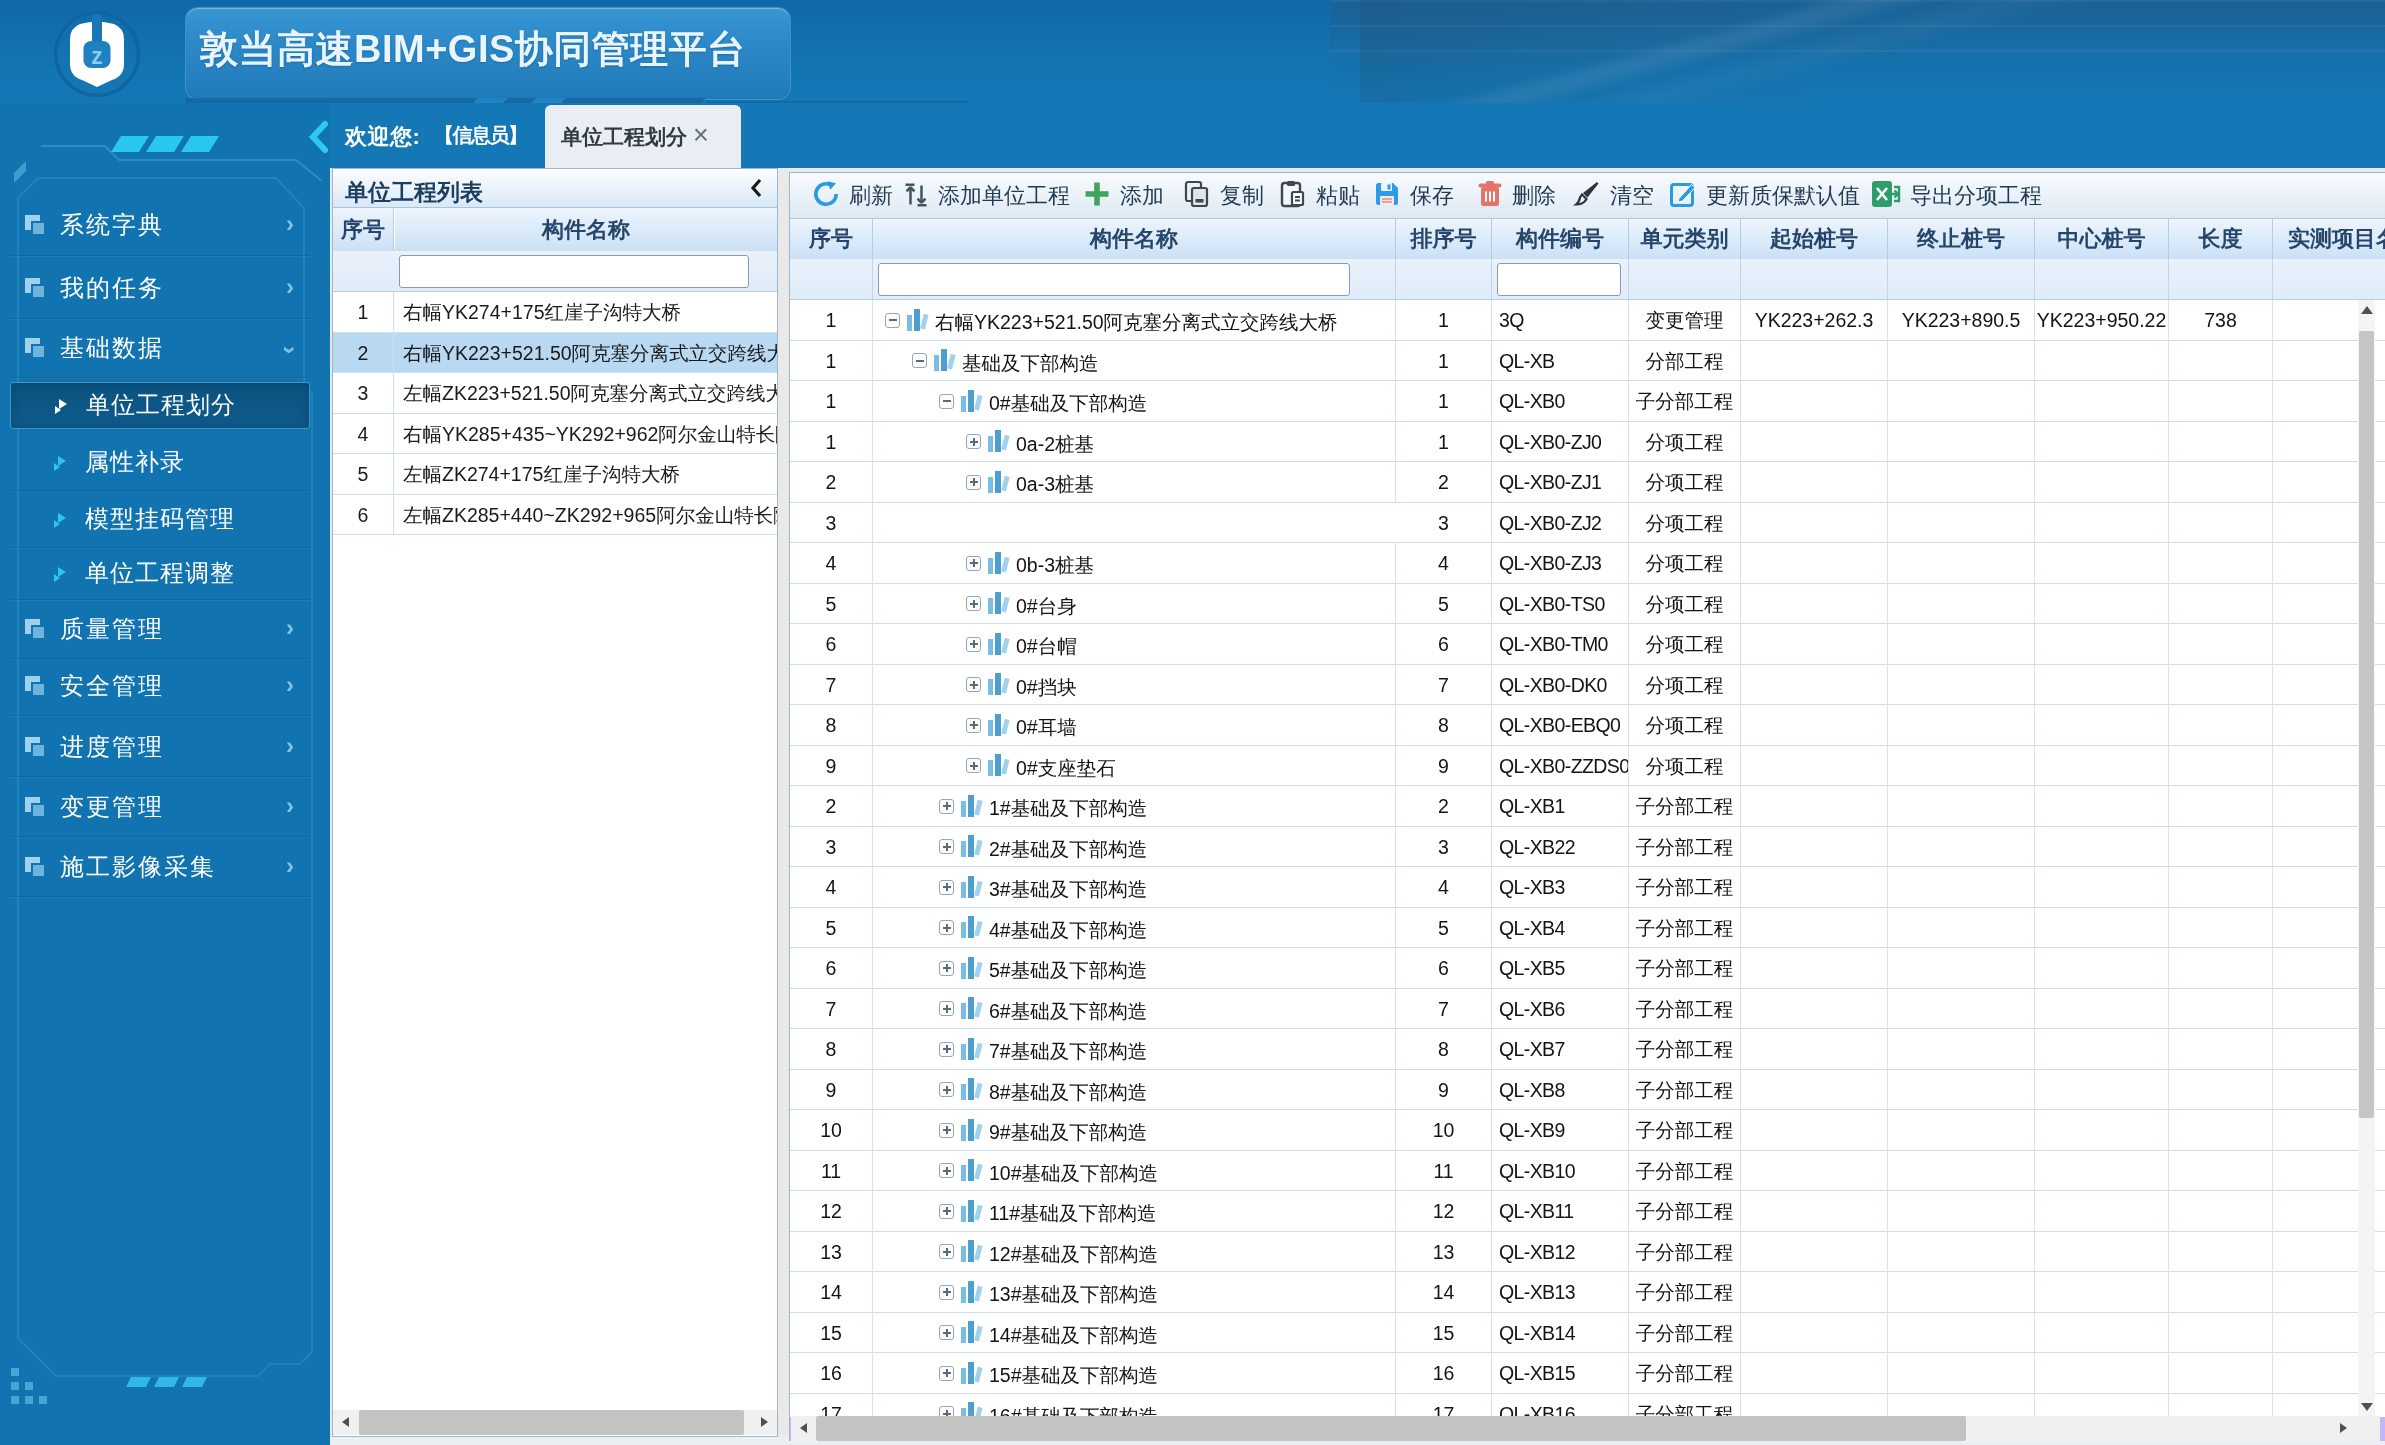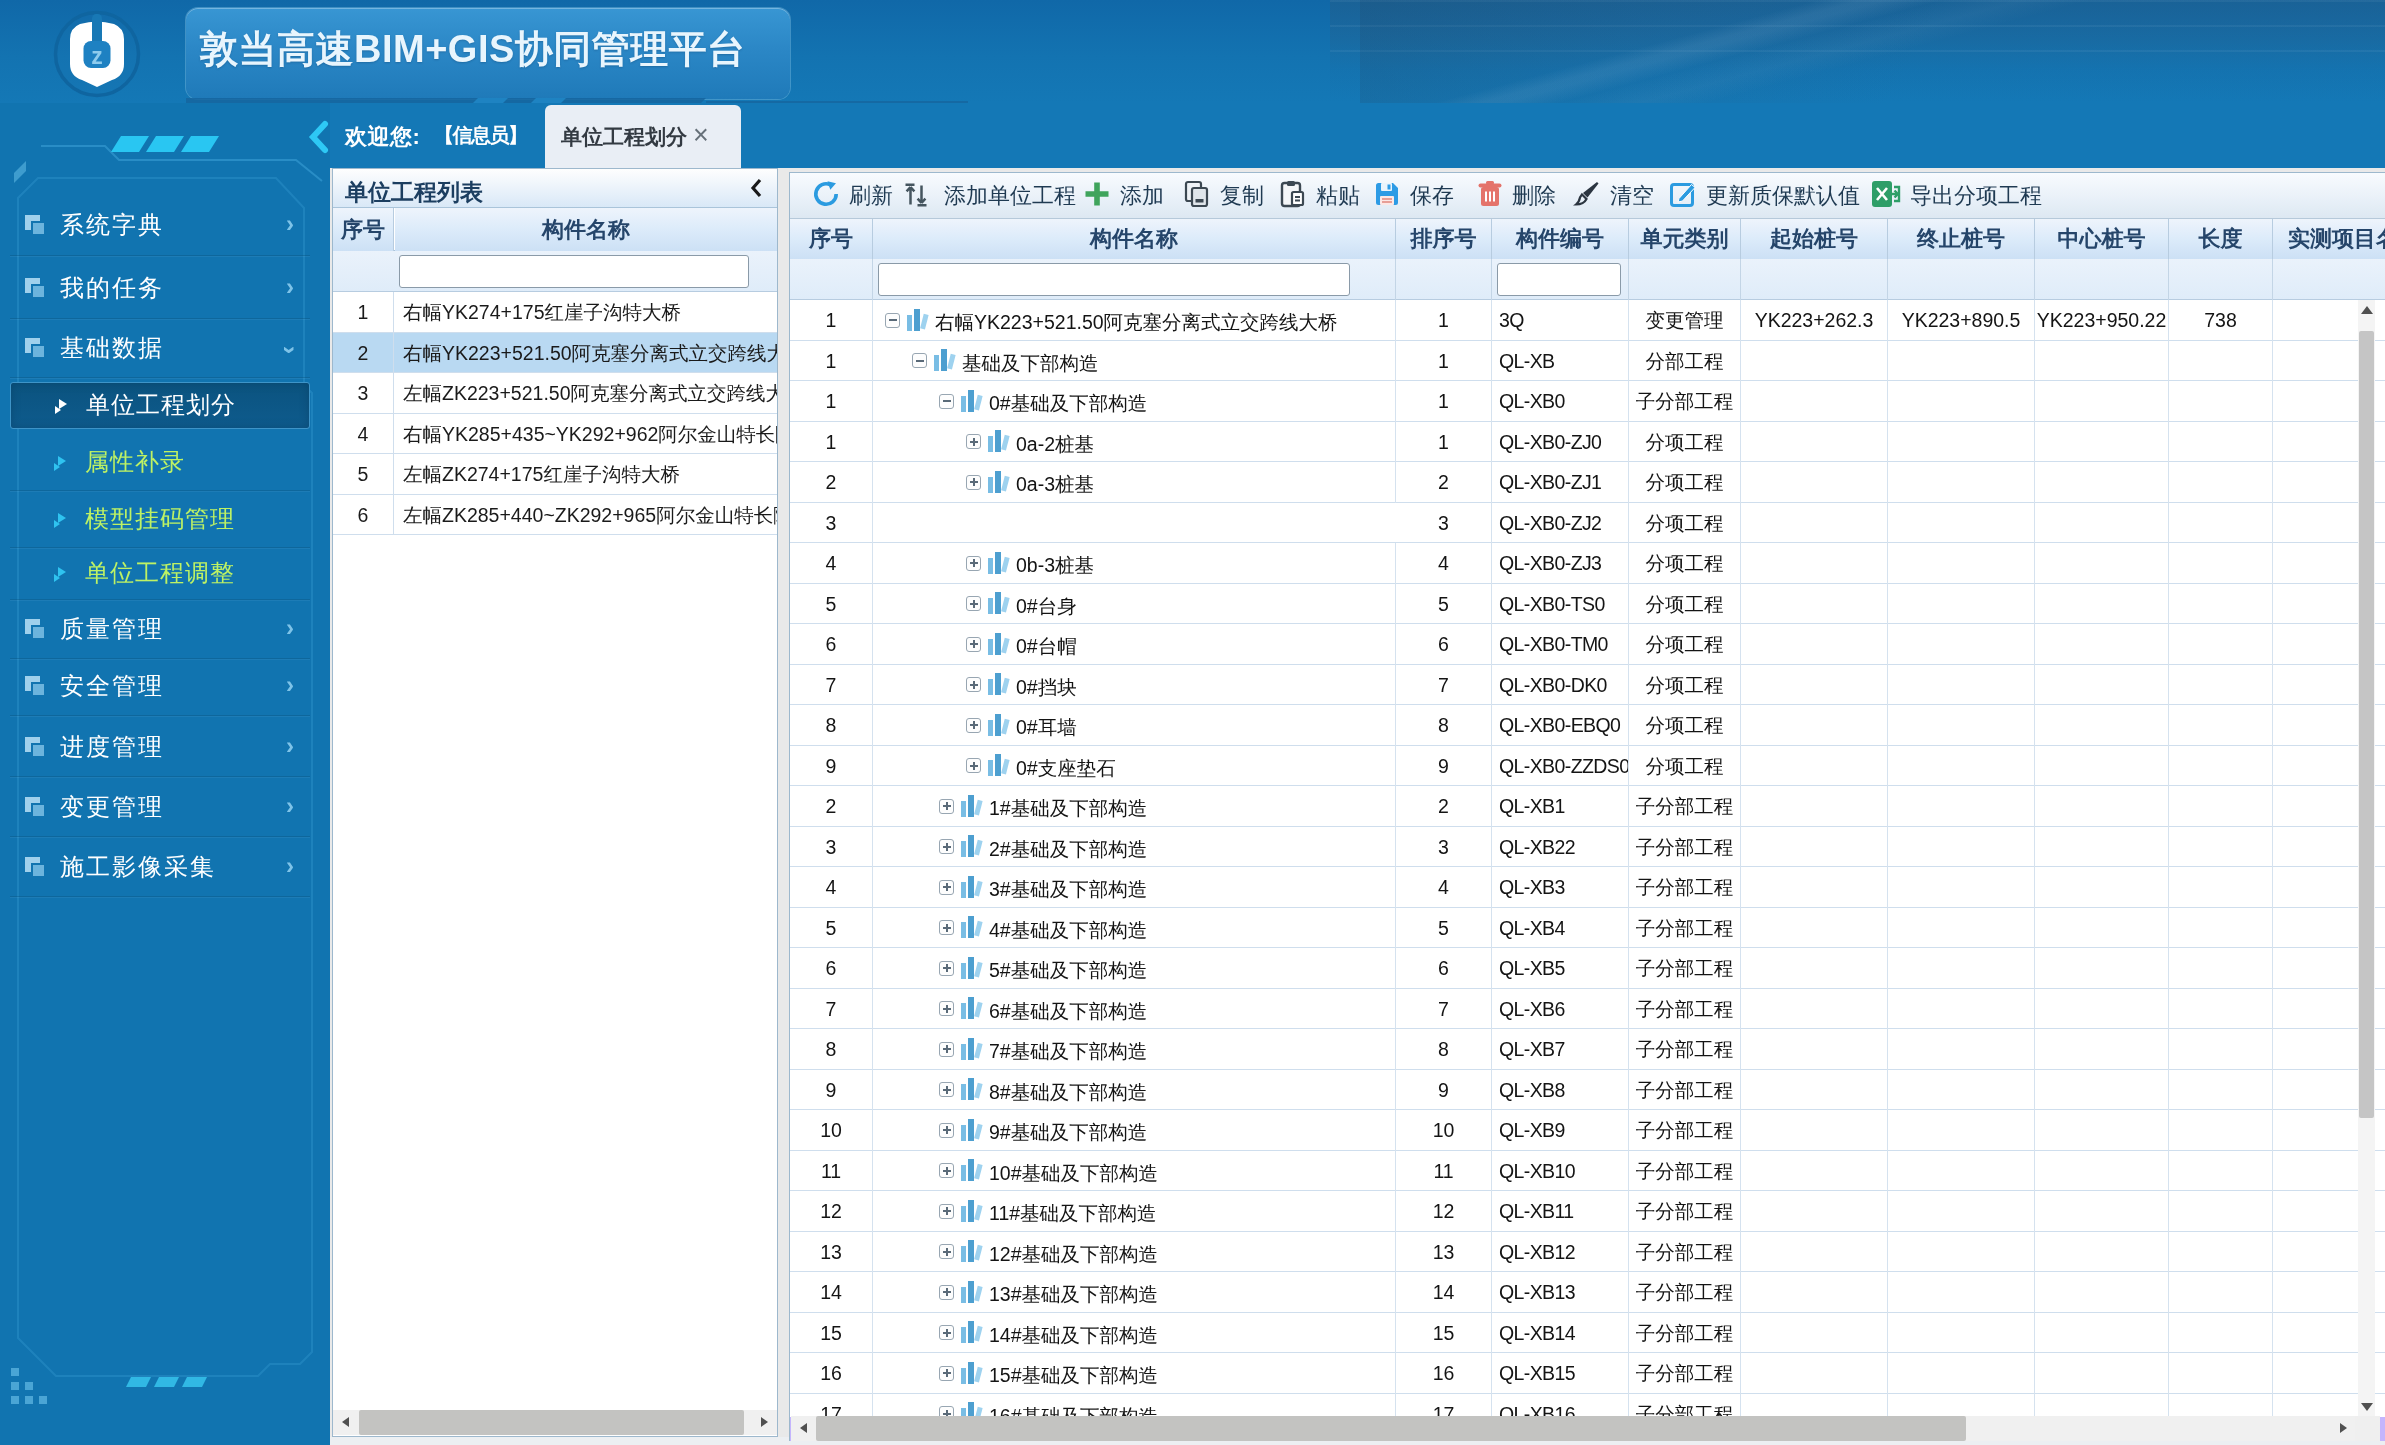--- a/index.html
+++ b/index.html
@@ -29,21 +29,21 @@
 
 #sidebar{position:absolute;left:0;top:103px;width:330px;height:1342px;background:#1174b0;overflow:hidden;}
 .sb-frame{position:absolute;left:8px;top:30px;width:322px;height:1280px;}
 #menu{position:absolute;left:10px;top:0px;width:300px;height:1342px;}
 .mi{position:absolute;left:0;width:300px;border-bottom:1px solid rgba(10,80,120,0.35);box-shadow:0 1px 0 rgba(120,190,230,0.12);}
 .mi .txt{position:absolute;left:50px;font-size:24px;color:#fff;letter-spacing:2px;top:50%;transform:translateY(-54%);}
 .mi .fico{position:absolute;left:15px;top:50%;margin-top:-11px;width:24px;height:22px;}
 .fico .f1{position:absolute;left:0;top:0;width:15px;height:15px;background:#9fd0ec;}
 .fico .f2{position:absolute;left:6px;top:6px;width:15px;height:15px;background:#6cb4dd;border:2px solid #1174b0;}
 .mi .arr{position:absolute;right:16px;top:50%;margin-top:-16px;font-size:24px;color:#7ec3e8;font-weight:bold;}
-.mi.sub .txt{left:75px;color:#bef264;letter-spacing:1px;}
+.mi.sub .txt{left:75px;color:#ffffff;letter-spacing:1px;}
 .mi.sub .bul{top:50%;margin-top:-7px;}
 .mi.sub .bul{position:absolute;left:48px;}
 .bul i{display:block;width:0;height:0;border-left:8px solid #2fc3f0;border-top:5px solid transparent;border-bottom:5px solid transparent;}
 .bul i.s2{margin:-3px 0 0 -4px;border-left-width:6px;border-top-width:4px;border-bottom-width:4px;}
 .mi.active{background:linear-gradient(180deg,#0b537f 0%,#0e5b8d 100%);border:1px solid #3e94c8;border-radius:3px;box-shadow:inset 0 0 10px rgba(0,30,60,.25);}
 .mi.active .txt{color:#fff;}
 .mi.active .bul i{border-left-color:#fff;}
 
 #content{position:absolute;left:330px;top:168px;width:2055px;height:1277px;background:#e9e9e9;}
 #content .botstrip{position:absolute;left:0;bottom:0;width:2055px;height:8px;background:#eceff2;}
@@ -304,21 +304,21 @@
   <div id="rpanel">
     <div id="toolbar">
 <div class="tb" style="left:22px;"><svg width="28" height="28" viewBox="0 0 28 28">
             <path d="M24.2 14 A10.2 10.2 0 1 1 18.5 4.9" fill="none" stroke="#2b9be0" stroke-width="3.6"></path>
             <path d="M15.5 1.2 L24 3.2 L18.3 9.8 Z" fill="#2b9be0"></path>
           </svg><span style="margin-left:9px;">刷新</span></div>
 <div class="tb" style="left:113px;"><svg width="26" height="26" viewBox="0 0 26 26">
             <path d="M7.5 22.5 V5 M7.5 5 L3.6 9.4 M7.5 5 L11.4 9.4" stroke="#45555f" stroke-width="2.5" fill="none"></path>
             <path d="M18.5 3.5 V21 M18.5 21 L14.6 16.6 M18.5 21 L22.4 16.6" stroke="#45555f" stroke-width="2.5" fill="none"></path>
             <path d="M2.5 2.8 H11.5 M14.5 23.2 H23.5" stroke="#45555f" stroke-width="2.5"></path>
-          </svg><span style="margin-left:15px;">添加单位工程</span></div>
+          </svg><span style="margin-left:9px;">添加单位工程</span></div>
 <div class="tb" style="left:293px;"><svg width="28" height="28" viewBox="0 0 28 28">
             <path d="M14 2.5 V25.5 M2.5 14 H25.5" stroke="#3fa45c" stroke-width="5.6"></path>
           </svg><span style="margin-left:9px;">添加</span></div>
 <div class="tb" style="left:393px;"><svg width="28" height="28" viewBox="0 0 28 28">
             <rect x="3" y="2" width="15" height="19" rx="2" fill="#eef2f6" stroke="#3c4852" stroke-width="2.2"></rect>
             <rect x="9" y="8" width="15" height="18" rx="2" fill="#dfe5ea" stroke="#3c4852" stroke-width="2.2"></rect>
             <rect x="12.5" y="19" width="8" height="3.5" fill="#3c4852"></rect>
           </svg><span style="margin-left:9px;">复制</span></div>
 <div class="tb" style="left:489px;font-family:Liberation Serif, serif;"><svg width="28" height="28" viewBox="0 0 28 28">
             <rect x="3" y="3" width="18" height="23" rx="2.5" fill="#f4f6f8" stroke="#3c4852" stroke-width="2.4"></rect>

